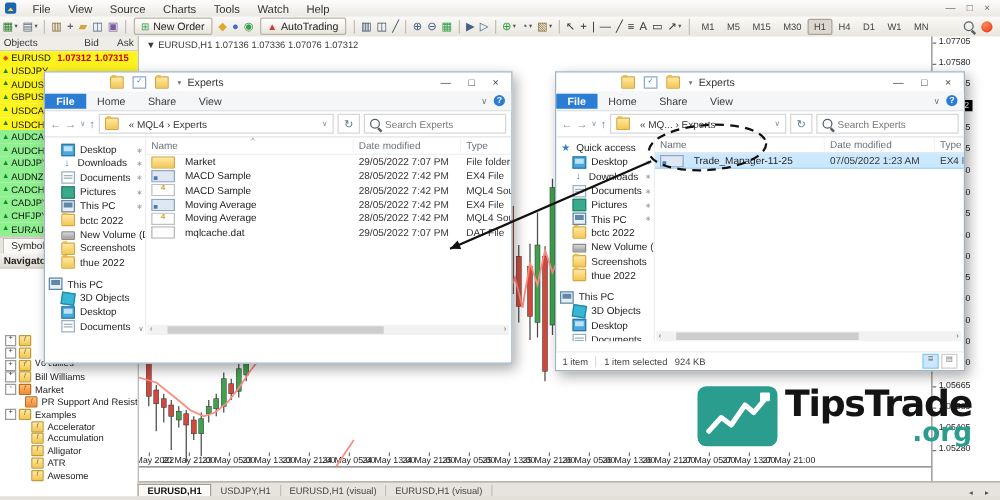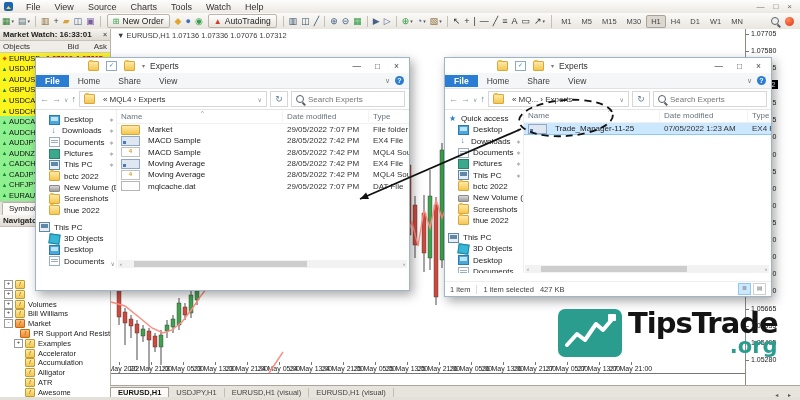--- a/index.html
+++ b/index.html
@@ -419,24 +419,20 @@
         <line x1="436" y1="197" x2="436" y2="305" stroke="#4a4a4a" stroke-width="1"></line>
         <rect x="434" y="205" width="4" height="92" fill="#cf4a3c" stroke="#333" stroke-width="0.4"></rect>
         <line x1="442" y1="143" x2="442" y2="268" stroke="#4a4a4a" stroke-width="1"></line>
         <rect x="440" y="150" width="4" height="110" fill="#3fa34d" stroke="#333" stroke-width="0.4"></rect>
         <polyline points="111,302 125,306 140,318 152,328 163,333 172,330 182,322 192,309 200,297 207,288" fill="none" stroke="#ff8a80" stroke-width="1.4"></polyline>
         <polyline points="269,373 283,352" fill="none" stroke="#ff8a80" stroke-width="1.4"></polyline>
         <polyline points="406,238 412,222 418,246 424,210 430,228 436,200 442,218 446,208" fill="none" stroke="#ff8a80" stroke-width="1.4"></polyline>
       </svg></div>
 
   <div id="leftpanel">
-    <div class="ptitle">
-      <span>Market Watch: 16:33:01</span>
-      <span class="x">×</span>
-    </div>
     <div id="mw-head">
         <span class="c1">Objects</span>
         <span class="c2">Bid</span>
         <span class="c3">Ask</span>
       </div>
     <div id="mw-rows">
         <div class="mwrow y">
           <span class="mwi dn">◆</span>
           <span class="sym">EURUSD</span>
           <span class="bid">1.07312</span>
@@ -532,41 +528,41 @@
         <div class="nrow" style="padding-left: 4px;">
           <span class="exp">+</span>
           <span class="nic">f</span>
           <span></span>
         </div>
         <div class="nrow" style="padding-left: 4px;">
           <span class="exp">+</span>
           <span class="nic">f</span>
           <span></span>
         </div>
-        <div class="nrow" style="padding-left: 4px;">
+        <div class="nrow" style="padding-left: 4px; font-family: Liberation Mono, monospace;">
           <span class="exp">+</span>
           <span class="nic">f</span>
           <span>Volumes</span>
         </div>
         <div class="nrow" style="padding-left: 4px;">
           <span class="exp">+</span>
           <span class="nic">f</span>
           <span>Bill Williams</span>
         </div>
         <div class="nrow" style="padding-left: 4px;">
           <span class="exp">-</span>
           <span class="nic m">f</span>
           <span>Market</span>
         </div>
         <div class="nrow" style="padding-left: 16px;">
           <span style="width: 9px;"></span>
           <span class="nic m">f</span>
           <span>PR Support And Resist</span>
         </div>
-        <div class="nrow" style="padding-left: 14px;">
+        <div class="nrow" style="padding-left: 4px;">
           <span class="exp">+</span>
           <span class="nic">f</span>
           <span>Examples</span>
         </div>
         <div class="nrow" style="padding-left: 16px;">
           <span style="width: 9px;"></span>
           <span class="nic">f</span>
           <span>Accelerator</span>
         </div>
         <div class="nrow" style="padding-left: 16px;">
@@ -898,21 +894,21 @@
     </div>
     <div class="hscroll">
       <span class="harr">‹</span>
       <span class="hthumb"></span>
       <span class="harr" style="margin-left:auto">›</span>
     </div>
     <div class="wstatus">
       <span>1 item</span>
       <span class="stsep"></span>
       <span>1 item selected</span>
-      <span>427 KB</span>
+      <span>924 KB</span>
       <span class="viewicons">
         <span class="vicon on">≣</span>
         <span class="vicon">▤</span>
       </span>
     </div>
   </div>
 
   <div id="logo">
     <div id="logo-icon">
       <svg width="64" height="48" viewBox="0 0 64 48">

